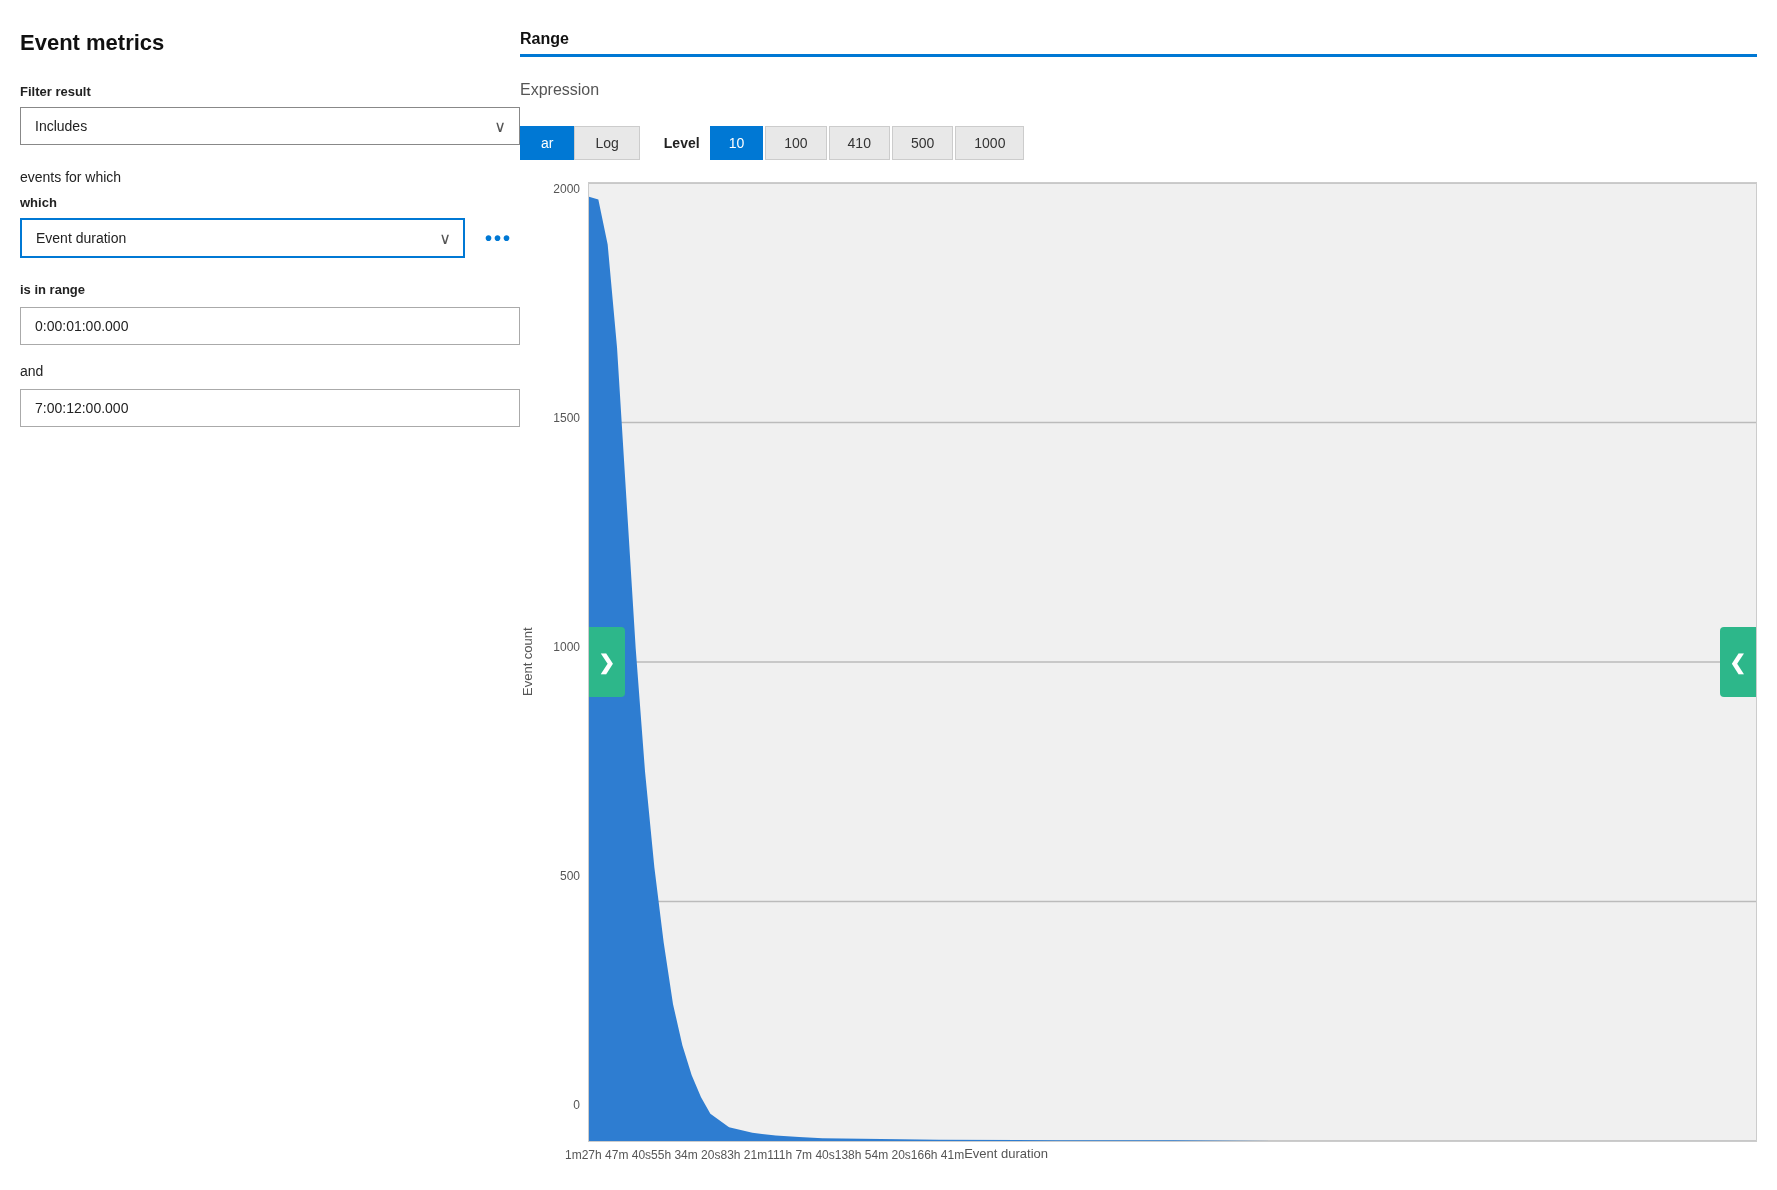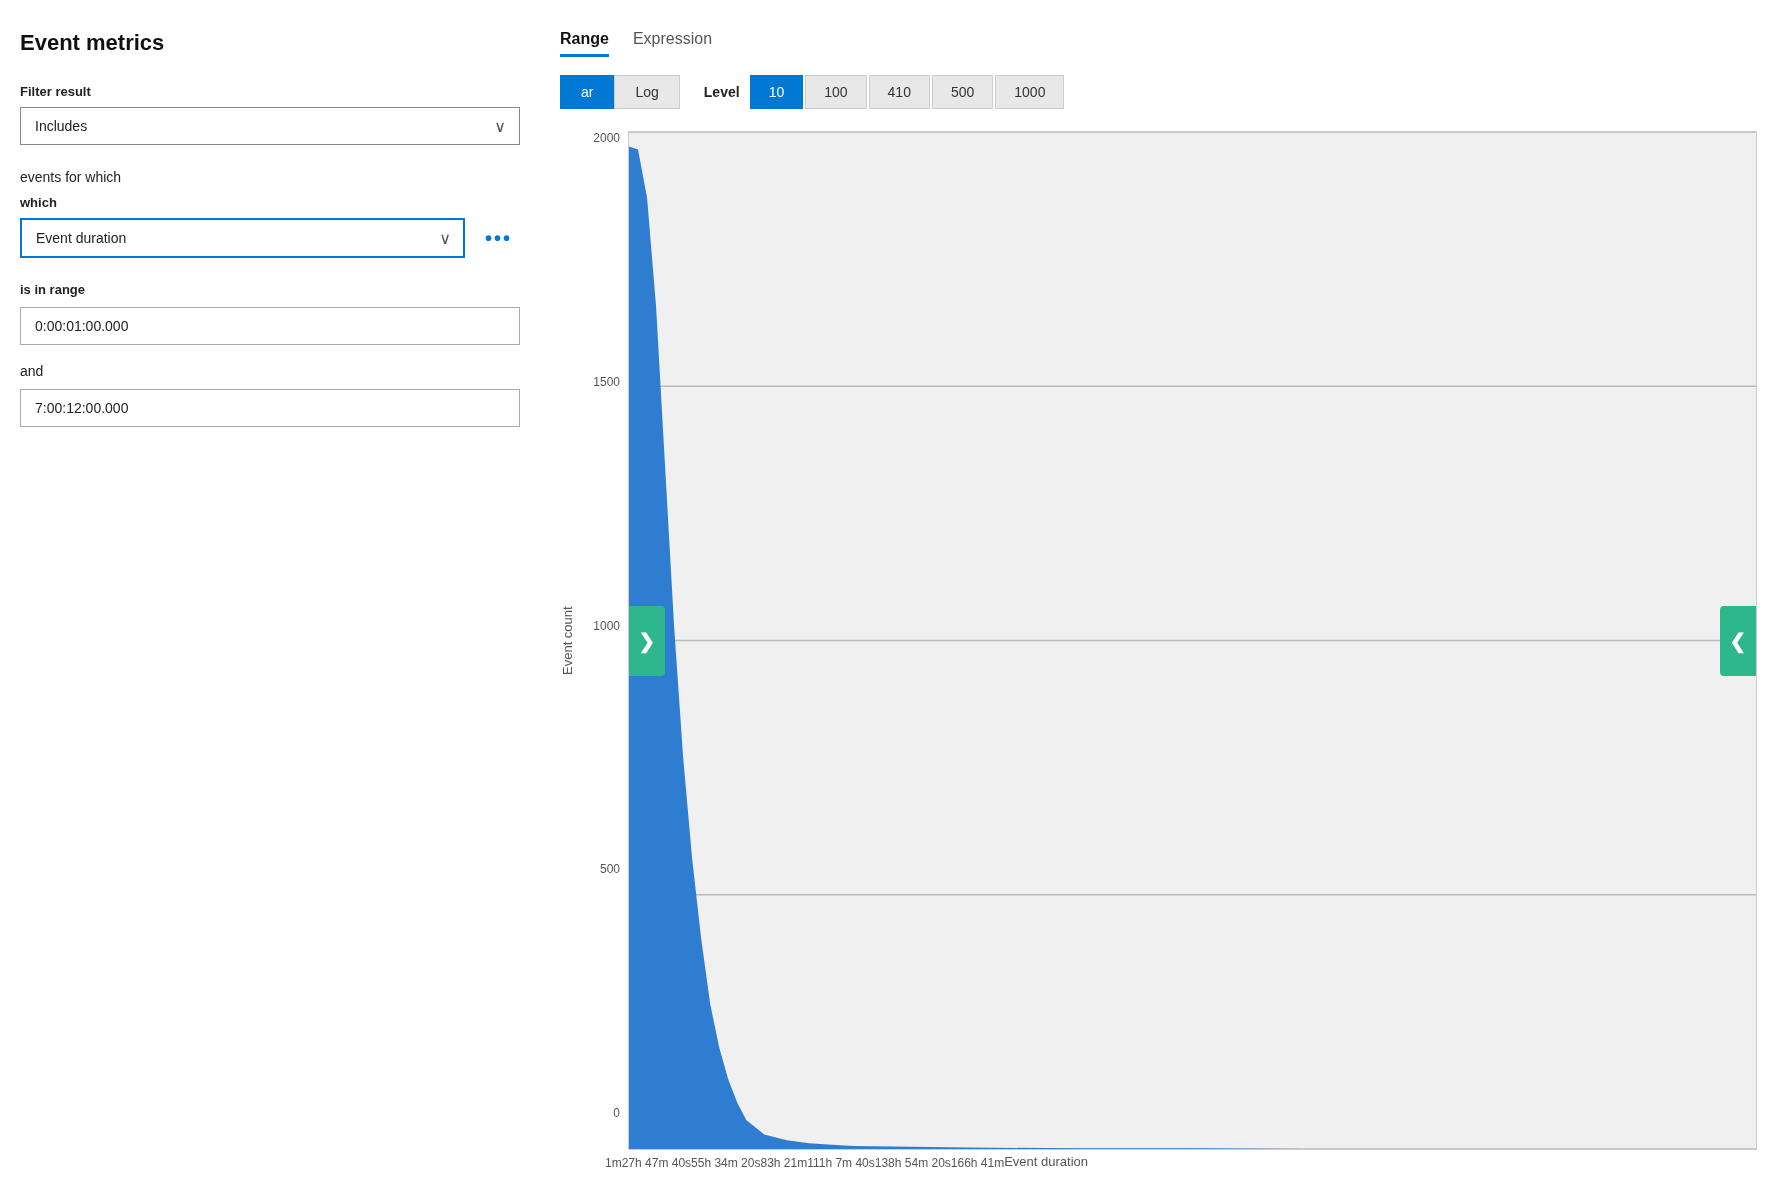--- a/index.html
+++ b/index.html
@@ -9,22 +9,21 @@
       background: #fff;
       color: #222;
       width: 1777px;
       height: 1190px;
       overflow: hidden;
     }
     .container {
       display: flex;
       width: 100%;
       height: 100%;
-      padding: 30px 20px 20px 20px;
-      gap: 40px;
+      padding: 30px 20px 28px 20px;
     }
     
     .left-panel {
       width: 500px;
       flex-shrink: 0;
       padding-top: 0;
     }
     .panel-title {
       font-size: 22px;
       font-weight: 600;
@@ -127,20 +126,21 @@
       flex: 1;
       display: flex;
       flex-direction: column;
       padding-top: 0;
     }
     .tabs-row {
       display: flex;
       gap: 24px;
       margin-bottom: 18px;
       border-bottom: none;
+      flex-direction: column;
     }
     .tab {
       font-size: 16px;
       font-weight: 400;
       color: #555;
       padding-bottom: 6px;
       cursor: pointer;
       border-bottom: 3px solid transparent;
     }
     .tab.active {

